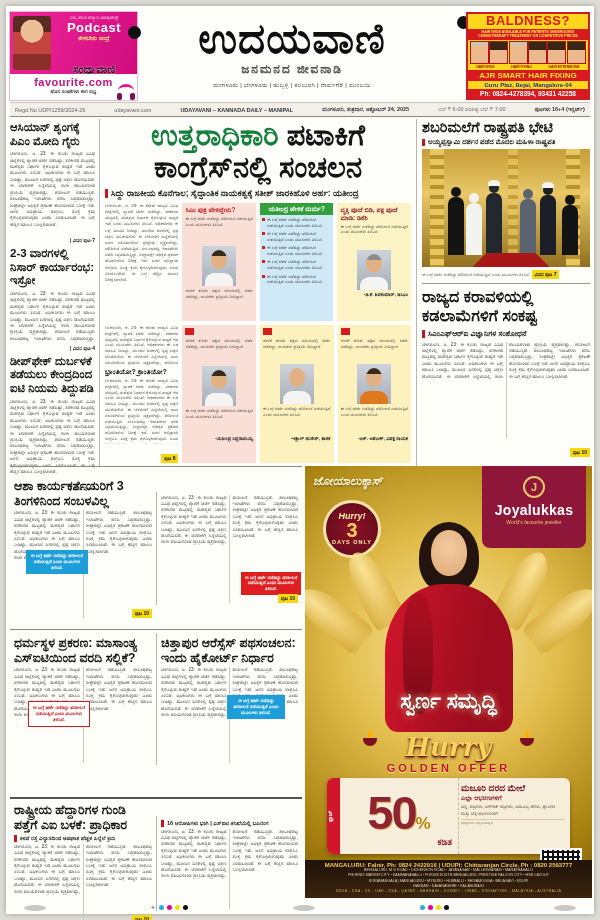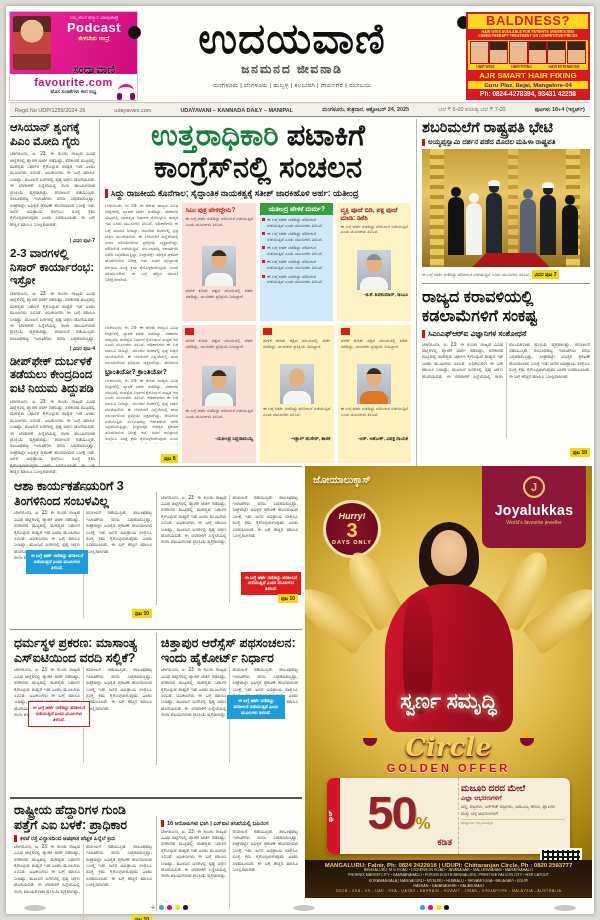--- a/index.html
+++ b/index.html
@@ -92,21 +92,21 @@
   .hl-m{font-size:12.5px;margin-bottom:2px;}
   .kick{display:flex;align-items:center;gap:3px;font-size:5.6px;font-weight:bold;color:#222;margin:1px 0 2px;}
   .hibox{color:#fff;font-weight:bold;font-size:4.6px;line-height:1.3;padding:3px;margin:2px 6px;text-align:center;}
   .hibox.blue{background:#1d9ed9;}
   .hibox.red{background:#df1f1f;}
   .hibox.redline{background:#fff;border:1px solid #d61c1c;color:#c2181c;}
   .tag-br{position:absolute;right:4px;bottom:2px;}
   .row-double{border-top:2.5px solid #555;}
   
   .jewel{position:absolute;left:299px;top:460px;width:287px;height:432px;overflow:hidden;background:radial-gradient(circle at 50% 42%,#f7e49b 0%,#e2bd4c 38%,#a8820f 78%,#7c5d06 100%);}
-  .jw-kn{position:absolute;left:8px;top:8px;font-size:10px;font-weight:bold;color:#fff6d6;text-shadow:0 1px 2px #6b4e05;}
+  .jw-kn{position:absolute;left:8px;top:8px;font-size:12px;font-weight:bold;color:#fff6d6;text-shadow:0 1px 2px #6b4e05;font-style:italic;}
   .hurry{position:absolute;left:18px;top:34px;width:58px;height:58px;border-radius:50%;background:radial-gradient(#8e1228,#5e0a1a);border:3px solid #f3e3ab;text-align:center;color:#ffe9a8;box-sizing:border-box;}
   .hurry .h1{font-size:9px;font-style:italic;font-weight:bold;margin-top:8px;}
   .hurry .h2{font-size:20px;font-weight:bold;color:#f7cf5e;line-height:.9;}
   .hurry .h3{font-size:5.5px;font-weight:bold;letter-spacing:1px;}
   .jlogo{position:absolute;right:6px;top:0;width:104px;height:82px;background:#8e1638;border-radius:0 0 8px 8px;text-align:center;color:#fff;}
   .jlogo .mark{width:18px;height:18px;margin:10px auto 4px;border-radius:50%;background:#8e1638;border:2px solid #e8c56c;color:#e8c56c;font-weight:bold;font-size:11px;line-height:18px;}
   .jlogo .nm{font-size:14px;font-weight:bold;letter-spacing:.3px;}
   .jlogo .sl{font-size:5px;color:#e8c56c;margin-top:1px;}
   .petal{position:absolute;width:34px;height:80px;background:radial-gradient(ellipse at 50% 20%,#ffe9a4,#d4a62e);border-radius:50% 50% 12% 12%;opacity:.85;transform-origin:50% 100%;}
   .womb{position:absolute;left:50%;top:56px;transform:translateX(-50%);width:160px;height:210px;}
@@ -392,21 +392,21 @@
       <div class="petal" style="left:210px;top:96px;transform:rotate(52deg)"></div>
       <div class="womb">
         <div class="hairw"></div>
         <div class="facew"></div>
         <div class="neckl"></div>
         <div class="saree"></div>
       </div>
       <div class="jw-kn-big">ಸ್ವರ್ಣ ಸಮೃದ್ಧಿ</div>
       <div class="diya" style="left:58px"></div>
       <div class="diya" style="right:58px"></div>
-      <div class="diwali">Circle</div>
+      <div class="diwali">Hurry</div>
       <div class="golden">GOLDEN OFFER</div>
       <div class="coupon">
         <div class="cp-tag">ಫ್ಲಾಟ್</div>
         <div class="cp-50">
           <span class="n">50</span><span class="pc">%</span>
           <div class="kd">ಕಡಿತ</div>
         </div>
         <div class="cp-r">
           <div class="t1">ಮಜೂರಿ ದರದ ಮೇಲೆ</div>
           <div class="t2">ಎಲ್ಲಾ ಆಭರಣಗಳಿಗೆ</div>

